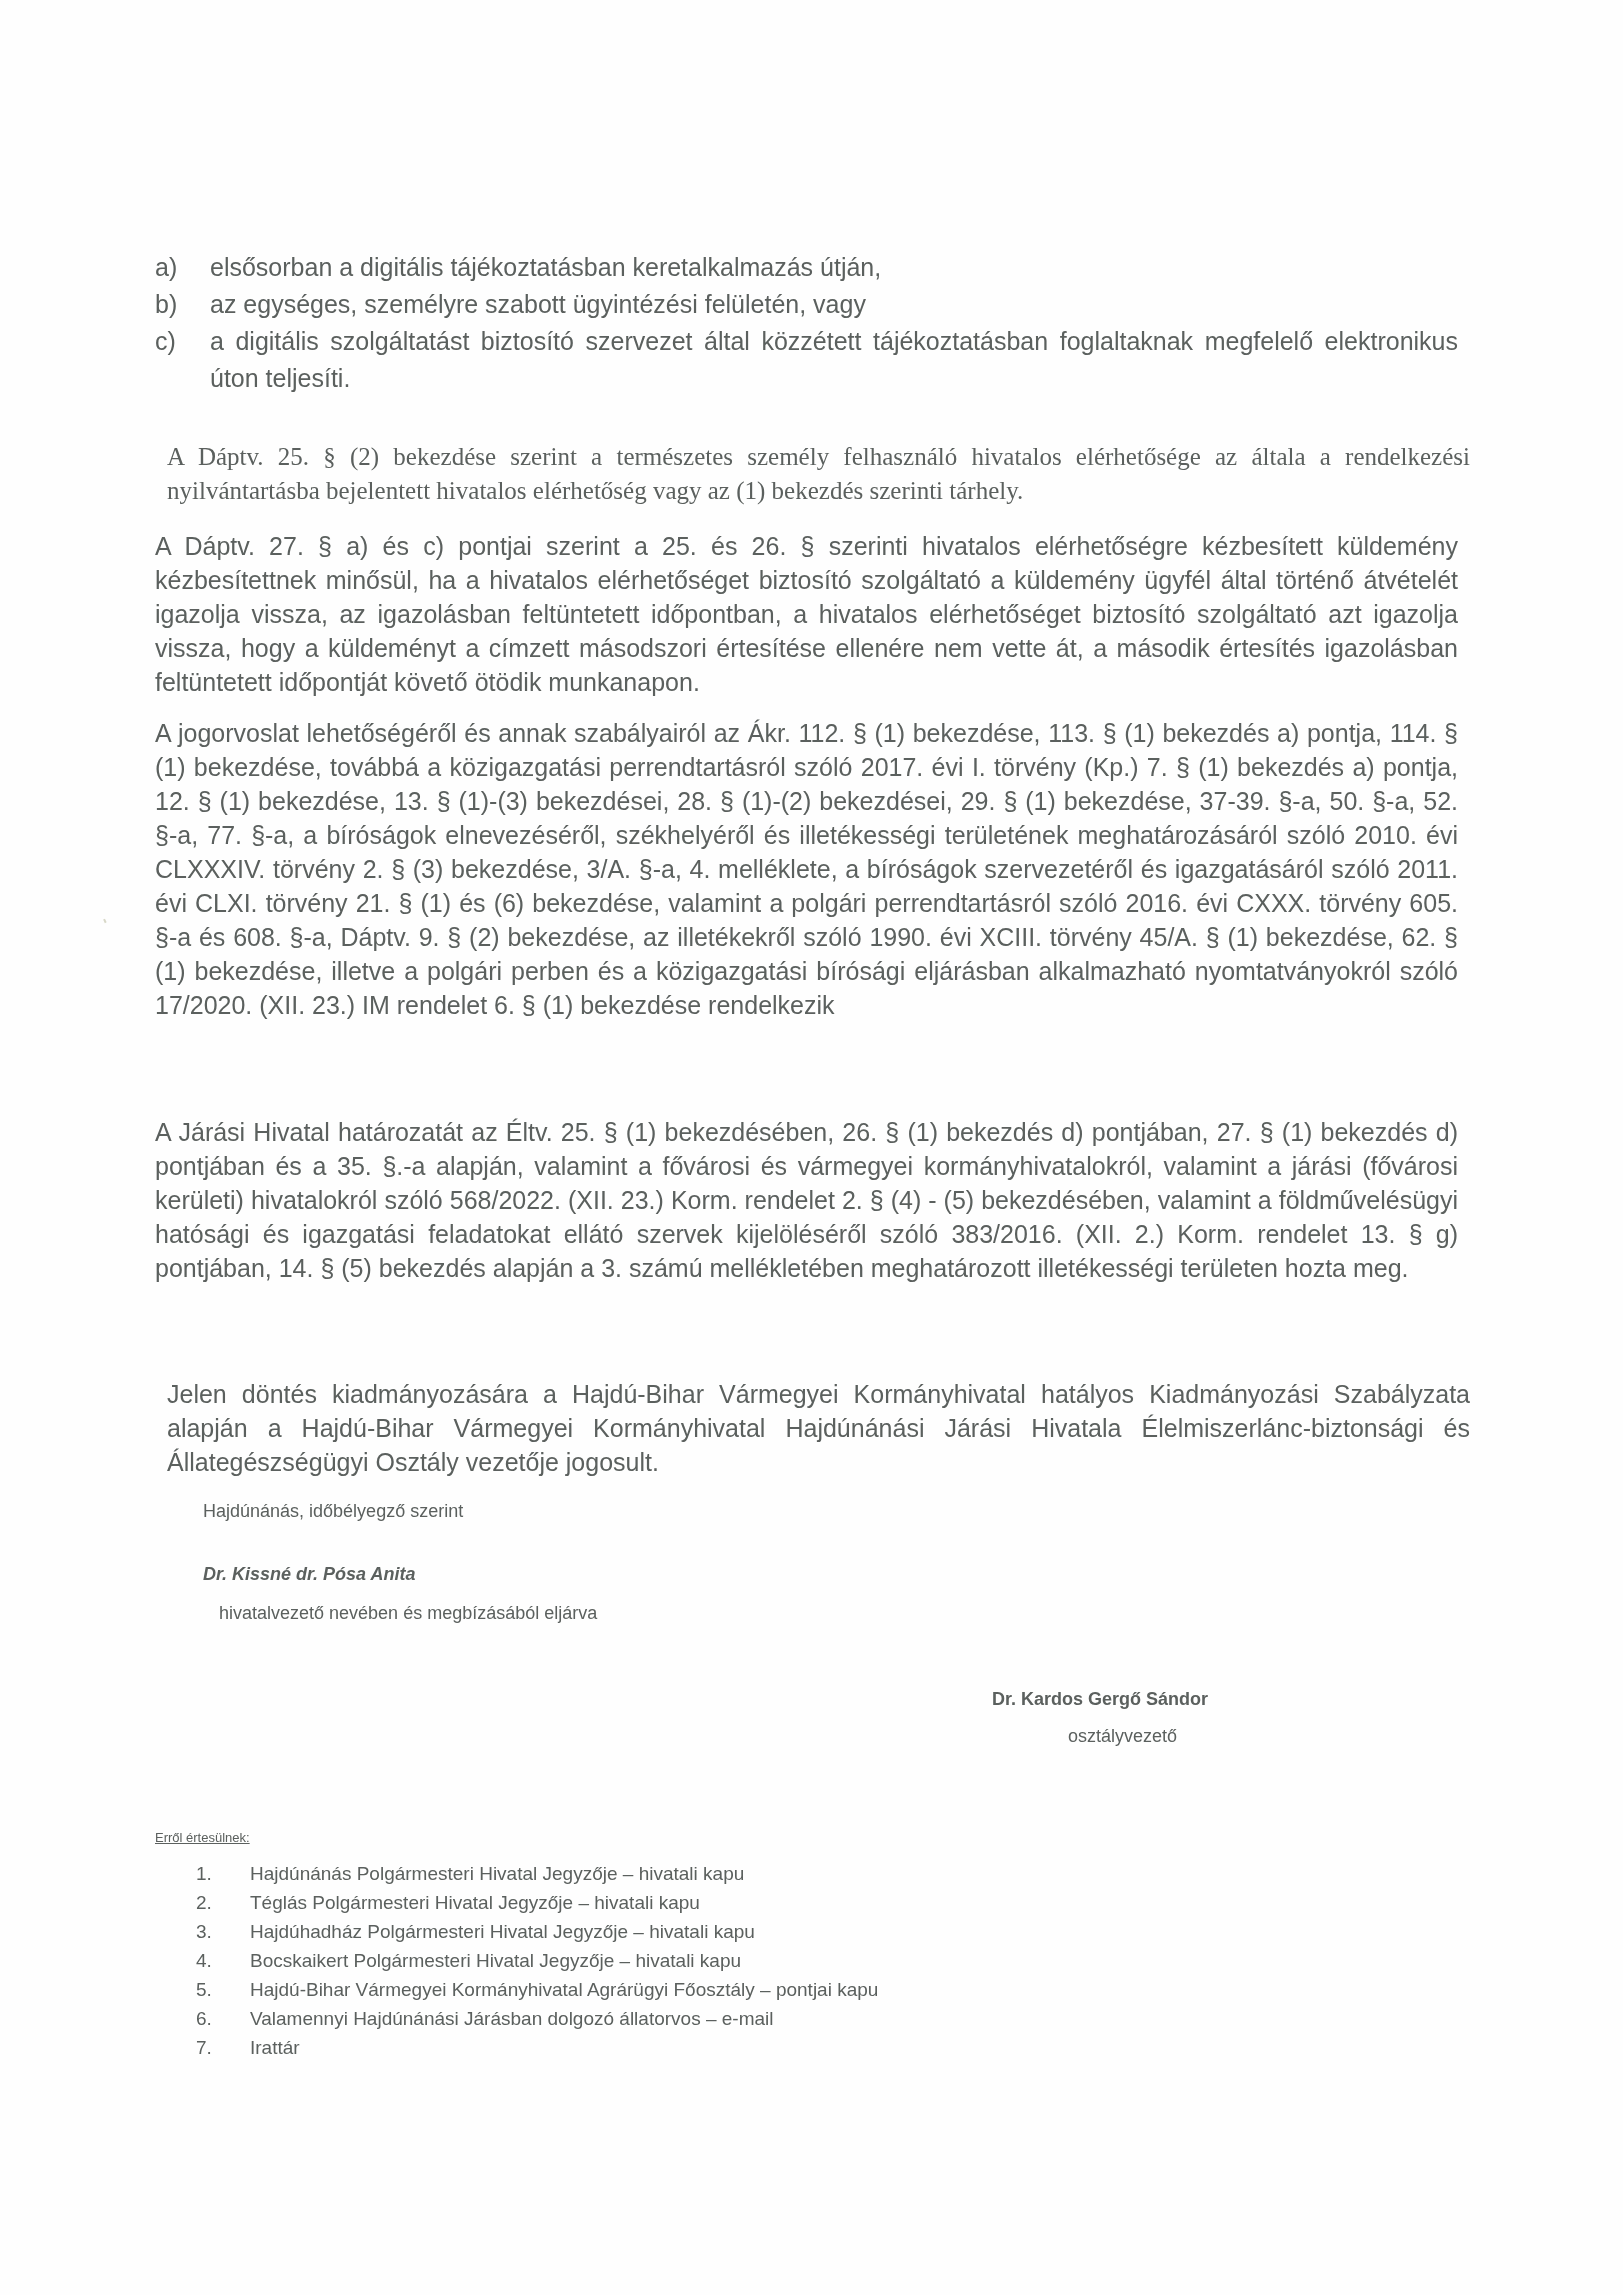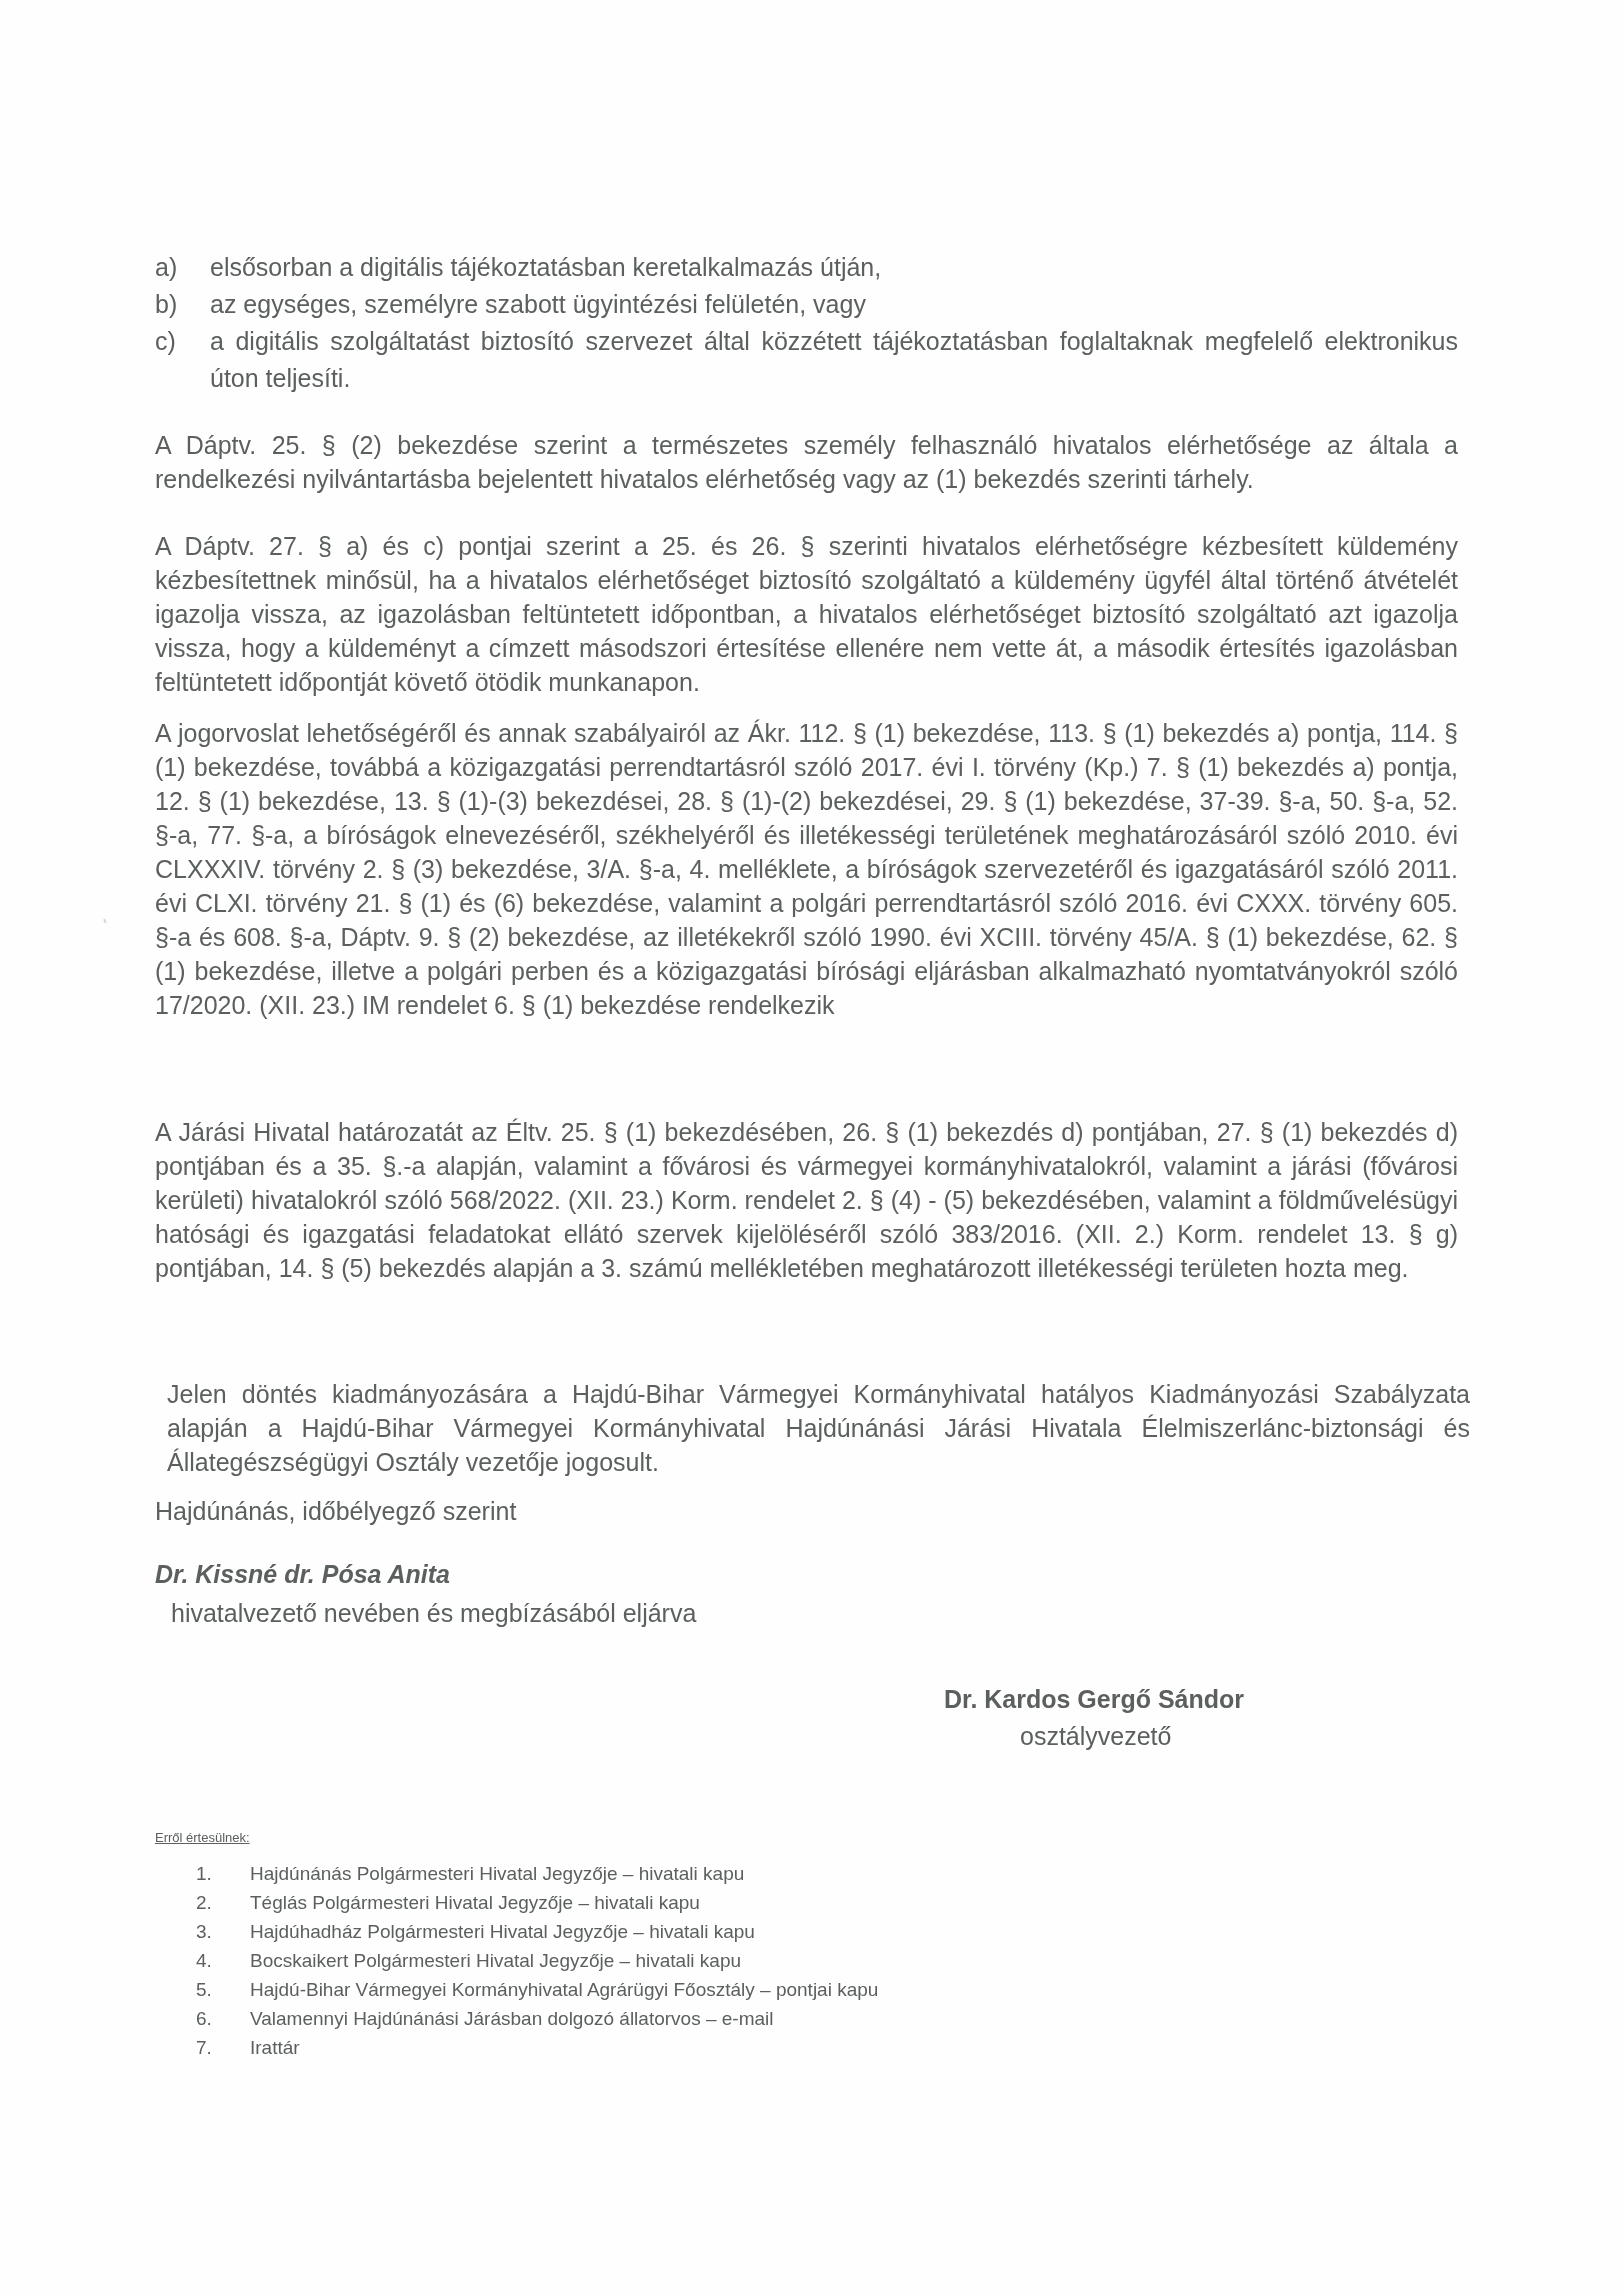--- a/index.html
+++ b/index.html
@@ -6,21 +6,21 @@
   body { width: 1624px; height: 2295px; position: relative; overflow: hidden;
          font-family: "Liberation Sans", sans-serif; color: #5b605e; }
   .page { position: absolute; left: 0; top: 0; width: 1624px; height: 2295px; background: #fefefe; }
   .blk { position: absolute; left: 155px; width: 1303px; font-size: 25px; line-height: 34px;
          text-align: justify; text-align-last: left; }
   .list-abc { position: absolute; left: 155px; top: 249px; width: 1303px; font-size: 25px; }
   .list-abc .row { display: flex; line-height: 36px; }
   .list-abc .mk { width: 55px; flex: 0 0 55px; }
   .list-abc .tx { flex: 1; text-align: justify; text-align-last: left; line-height: 37px; }
   .bold { font-weight: bold; }
-  .sig { position: absolute; font-size: 25px; line-height: 34px; }
+  .sig { position: absolute; font-size: 18px; line-height: 34px; margin-left: 48px; }
   .recip-title { position: absolute; left: 155px; top: 1824px; font-size: 13px; text-decoration: underline; line-height: 27.5px; }
   .recips { position: absolute; left: 196px; top: 1859px; font-size: 19px; }
   .recips .row { display: flex; line-height: 29px; }
   .recips .num { width: 54px; flex: 0 0 54px; }
   .speck { position: absolute; left: 104px; top: 919px; width: 1.5px; height: 4.4px; background: #d8d8c8; transform: rotate(-25deg); }
 </style>
 </head>
 <body>
 
 <div class="page">
@@ -35,21 +35,21 @@
     <div class="row">
       <span class="mk">b)</span>
       <span class="tx">az egységes, személyre szabott ügyintézési felületén, vagy</span>
     </div>
     <div class="row">
       <span class="mk">c)</span>
       <span class="tx">a digitális szolgáltatást biztosító szervezet által közzétett tájékoztatásban foglaltaknak megfelelő elektronikus úton teljesíti.</span>
     </div>
   </div>
 
-  <p class="blk" style="top:428px; margin:0;">A Dáptv. 25. § (2) bekezdése szerint a természetes személy felhasználó hivatalos elérhetősége az általa a rendelkezési nyilvántartásba bejelentett hivatalos elérhetőség vagy az (1) bekezdés szerinti tárhely.</p>
+  <p class="blk" style="top:428px; margin:12px;font-family:Liberation Serif, serif;">A Dáptv. 25. § (2) bekezdése szerint a természetes személy felhasználó hivatalos elérhetősége az általa a rendelkezési nyilvántartásba bejelentett hivatalos elérhetőség vagy az (1) bekezdés szerinti tárhely.</p>
 
   <p class="blk" style="top:529px; margin:0;">A Dáptv. 27. § a) és c) pontjai szerint a 25. és 26. § szerinti hivatalos elérhetőségre kézbesített küldemény kézbesítettnek minősül, ha a hivatalos elérhetőséget biztosító szolgáltató a küldemény ügyfél által történő átvételét igazolja vissza, az igazolásban feltüntetett időpontban, a hivatalos elérhetőséget biztosító szolgáltató azt igazolja vissza, hogy a küldeményt a címzett másodszori értesítése ellenére nem vette át, a második értesítés igazolásban feltüntetett időpontját követő ötödik munkanapon.</p>
 
   <p class="blk" style="top:716px; margin:0;">A jogorvoslat lehetőségéről és annak szabályairól az Ákr. 112. § (1) bekezdése, 113. § (1) bekezdés a) pontja, 114. § (1) bekezdése, továbbá a közigazgatási perrendtartásról szóló 2017. évi I. törvény (Kp.) 7. § (1) bekezdés a) pontja, 12. § (1) bekezdése, 13. § (1)-(3) bekezdései, 28. § (1)-(2) bekezdései, 29. § (1) bekezdése, 37-39. §-a, 50. §-a, 52. §-a, 77. §-a, a bíróságok elnevezéséről, székhelyéről és illetékességi területének meghatározásáról szóló 2010. évi CLXXXIV. törvény 2. § (3) bekezdése, 3/A. §-a, 4. melléklete, a bíróságok szervezetéről és igazgatásáról szóló 2011. évi CLXI. törvény 21. § (1) és (6) bekezdése, valamint a polgári perrendtartásról szóló 2016. évi CXXX. törvény 605. §-a és 608. §-a, Dáptv. 9. § (2) bekezdése, az illetékekről szóló 1990. évi XCIII. törvény 45/A. § (1) bekezdése, 62. § (1) bekezdése, illetve a polgári perben és a közigazgatási bírósági eljárásban alkalmazható nyomtatványokról szóló 17/2020. (XII. 23.) IM rendelet 6. § (1) bekezdése rendelkezik</p>
 
   <p class="blk" style="top:1115px; margin:0;">A Járási Hivatal határozatát az Éltv. 25. § (1) bekezdésében, 26. § (1) bekezdés d) pontjában, 27. § (1) bekezdés d) pontjában és a 35. §.-a alapján, valamint a fővárosi és vármegyei kormányhivatalokról, valamint a járási (fővárosi kerületi) hivatalokról szóló 568/2022. (XII. 23.) Korm. rendelet 2. § (4) - (5) bekezdésében, valamint a földművelésügyi hatósági és igazgatási feladatokat ellátó szervek kijelöléséről szóló 383/2016. (XII. 2.) Korm. rendelet 13. § g) pontjában, 14. § (5) bekezdés alapján a 3. számú mellékletében meghatározott illetékességi területen hozta meg.</p>
 
   <p class="blk" style="top:1365px; margin:12px;">Jelen döntés kiadmányozására a Hajdú-Bihar Vármegyei Kormányhivatal hatályos Kiadmányozási Szabályzata alapján a Hajdú-Bihar Vármegyei Kormányhivatal Hajdúnánási Járási Hivatala Élelmiszerlánc-biztonsági és Állategészségügyi Osztály vezetője jogosult.</p>
 
   <div class="sig" style="left:155px; top:1494px;">Hajdúnánás, időbélyegző szerint</div>

